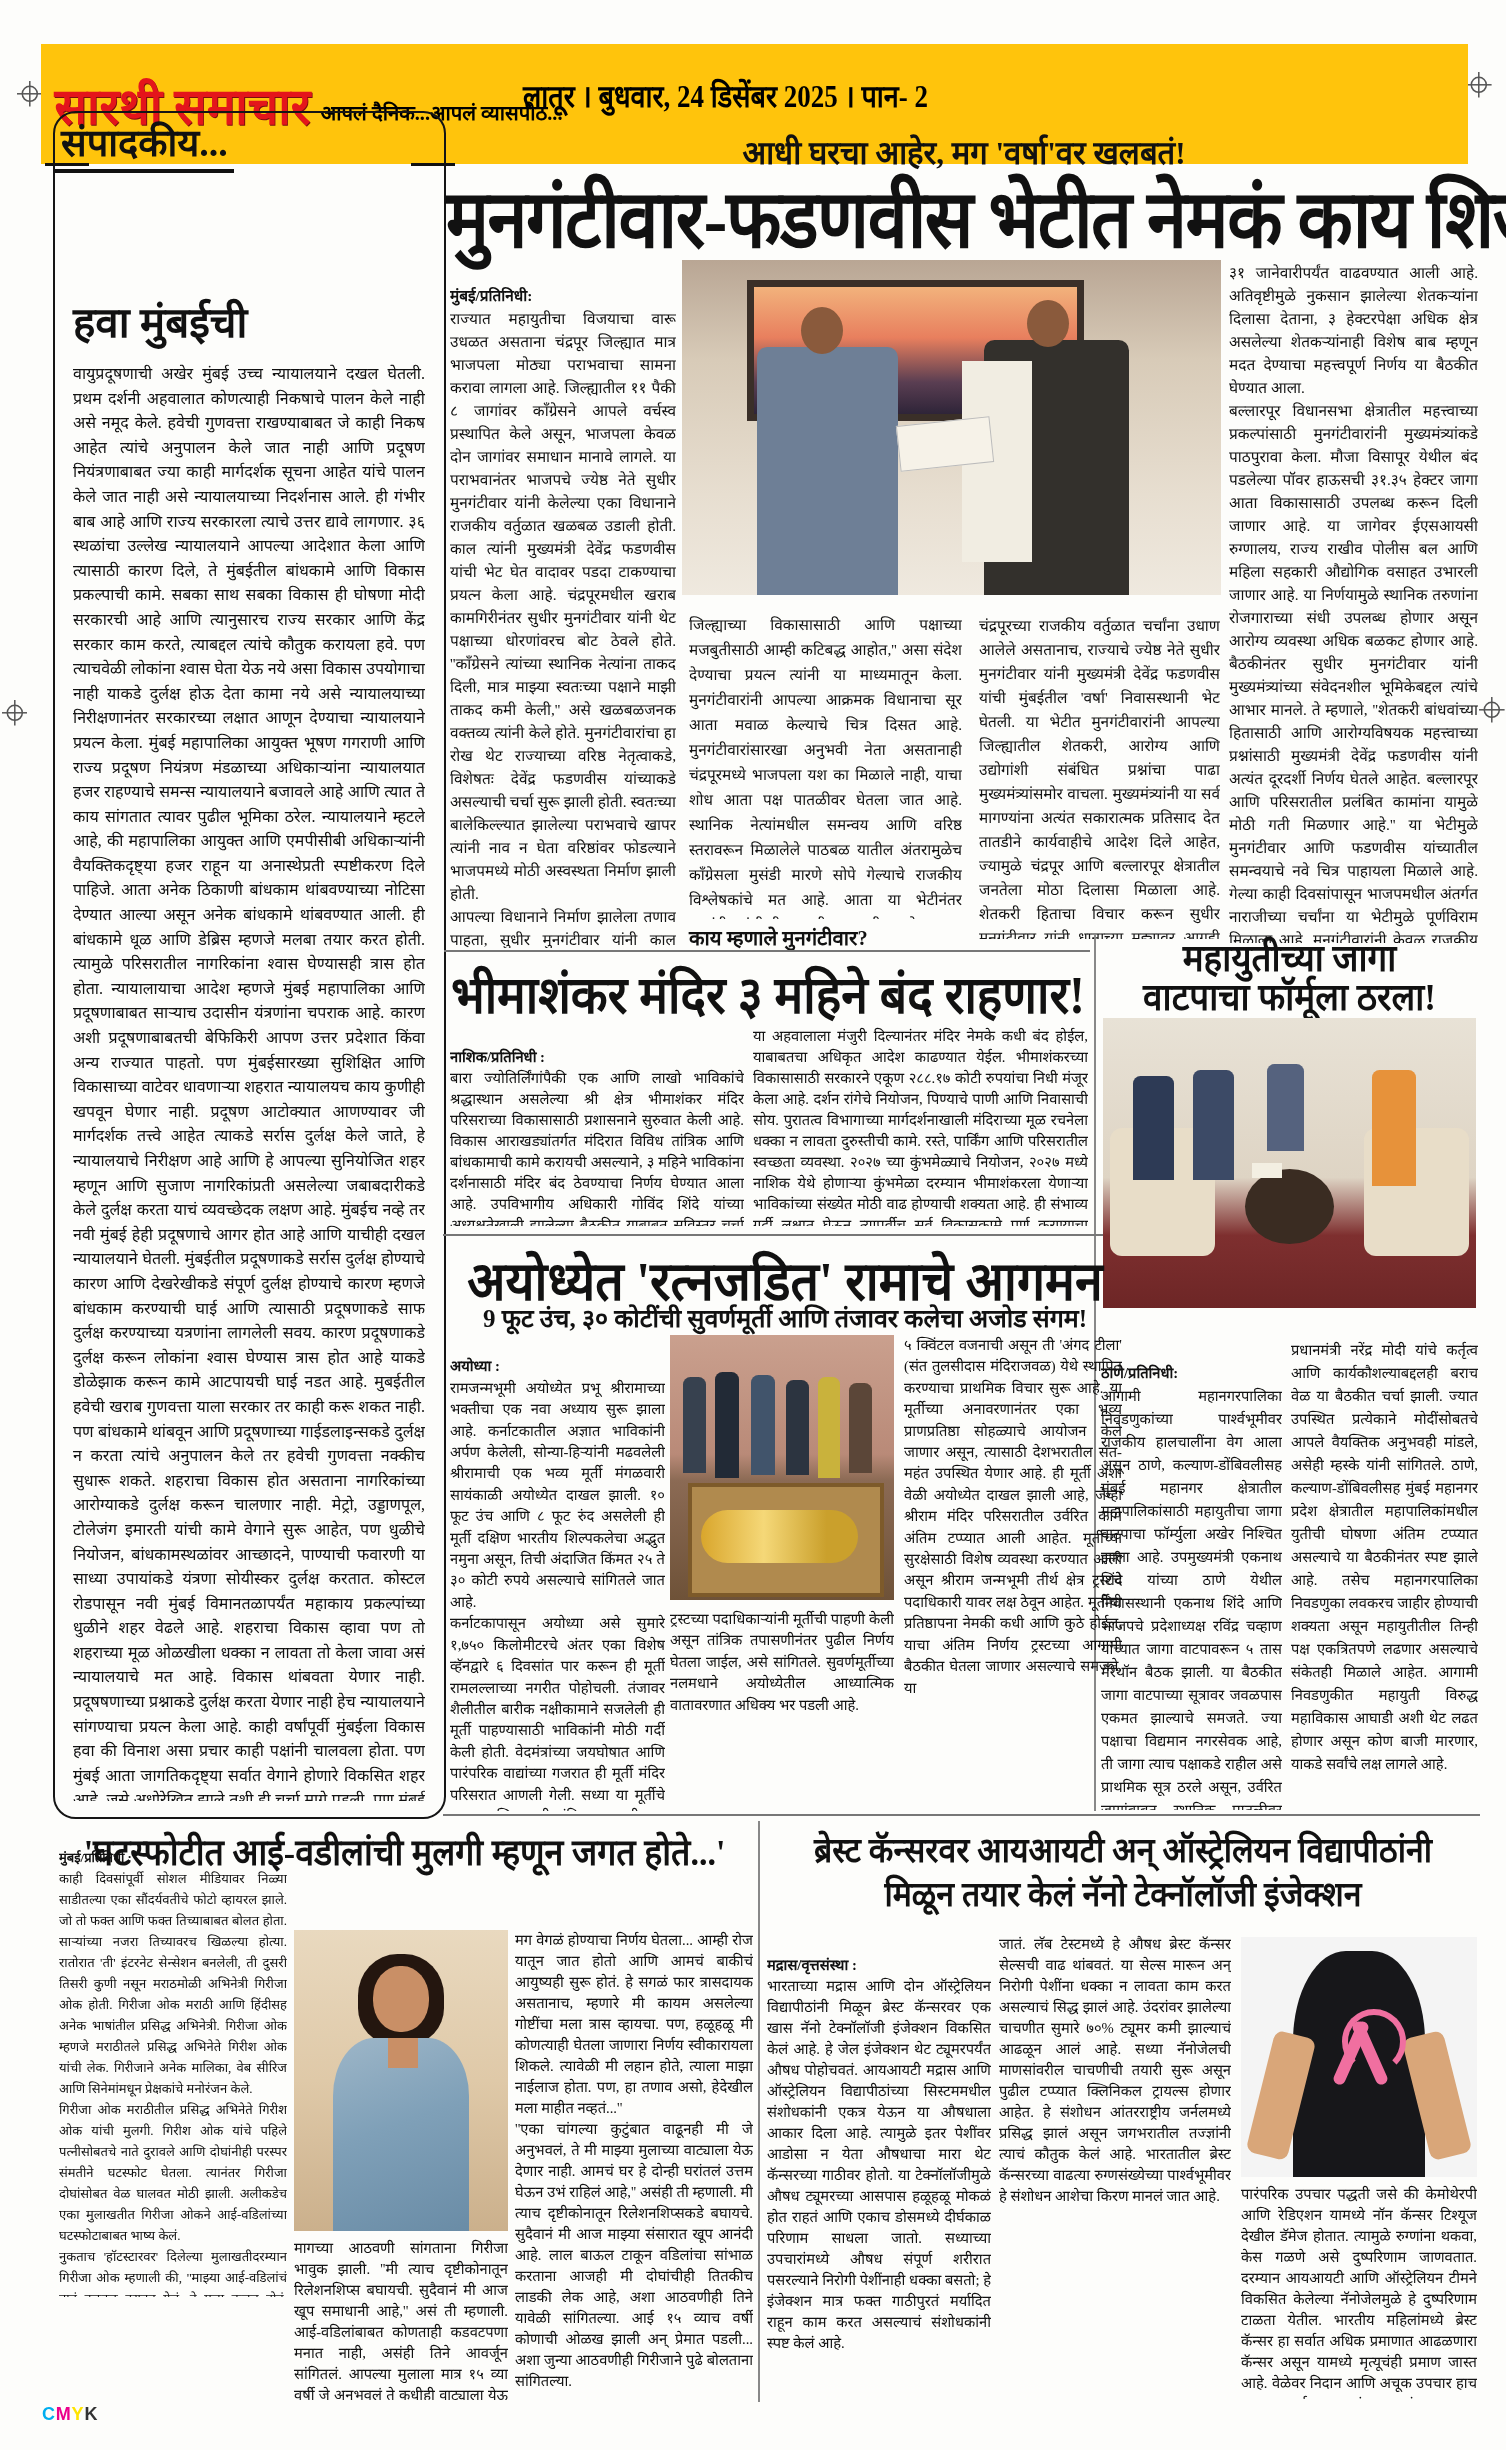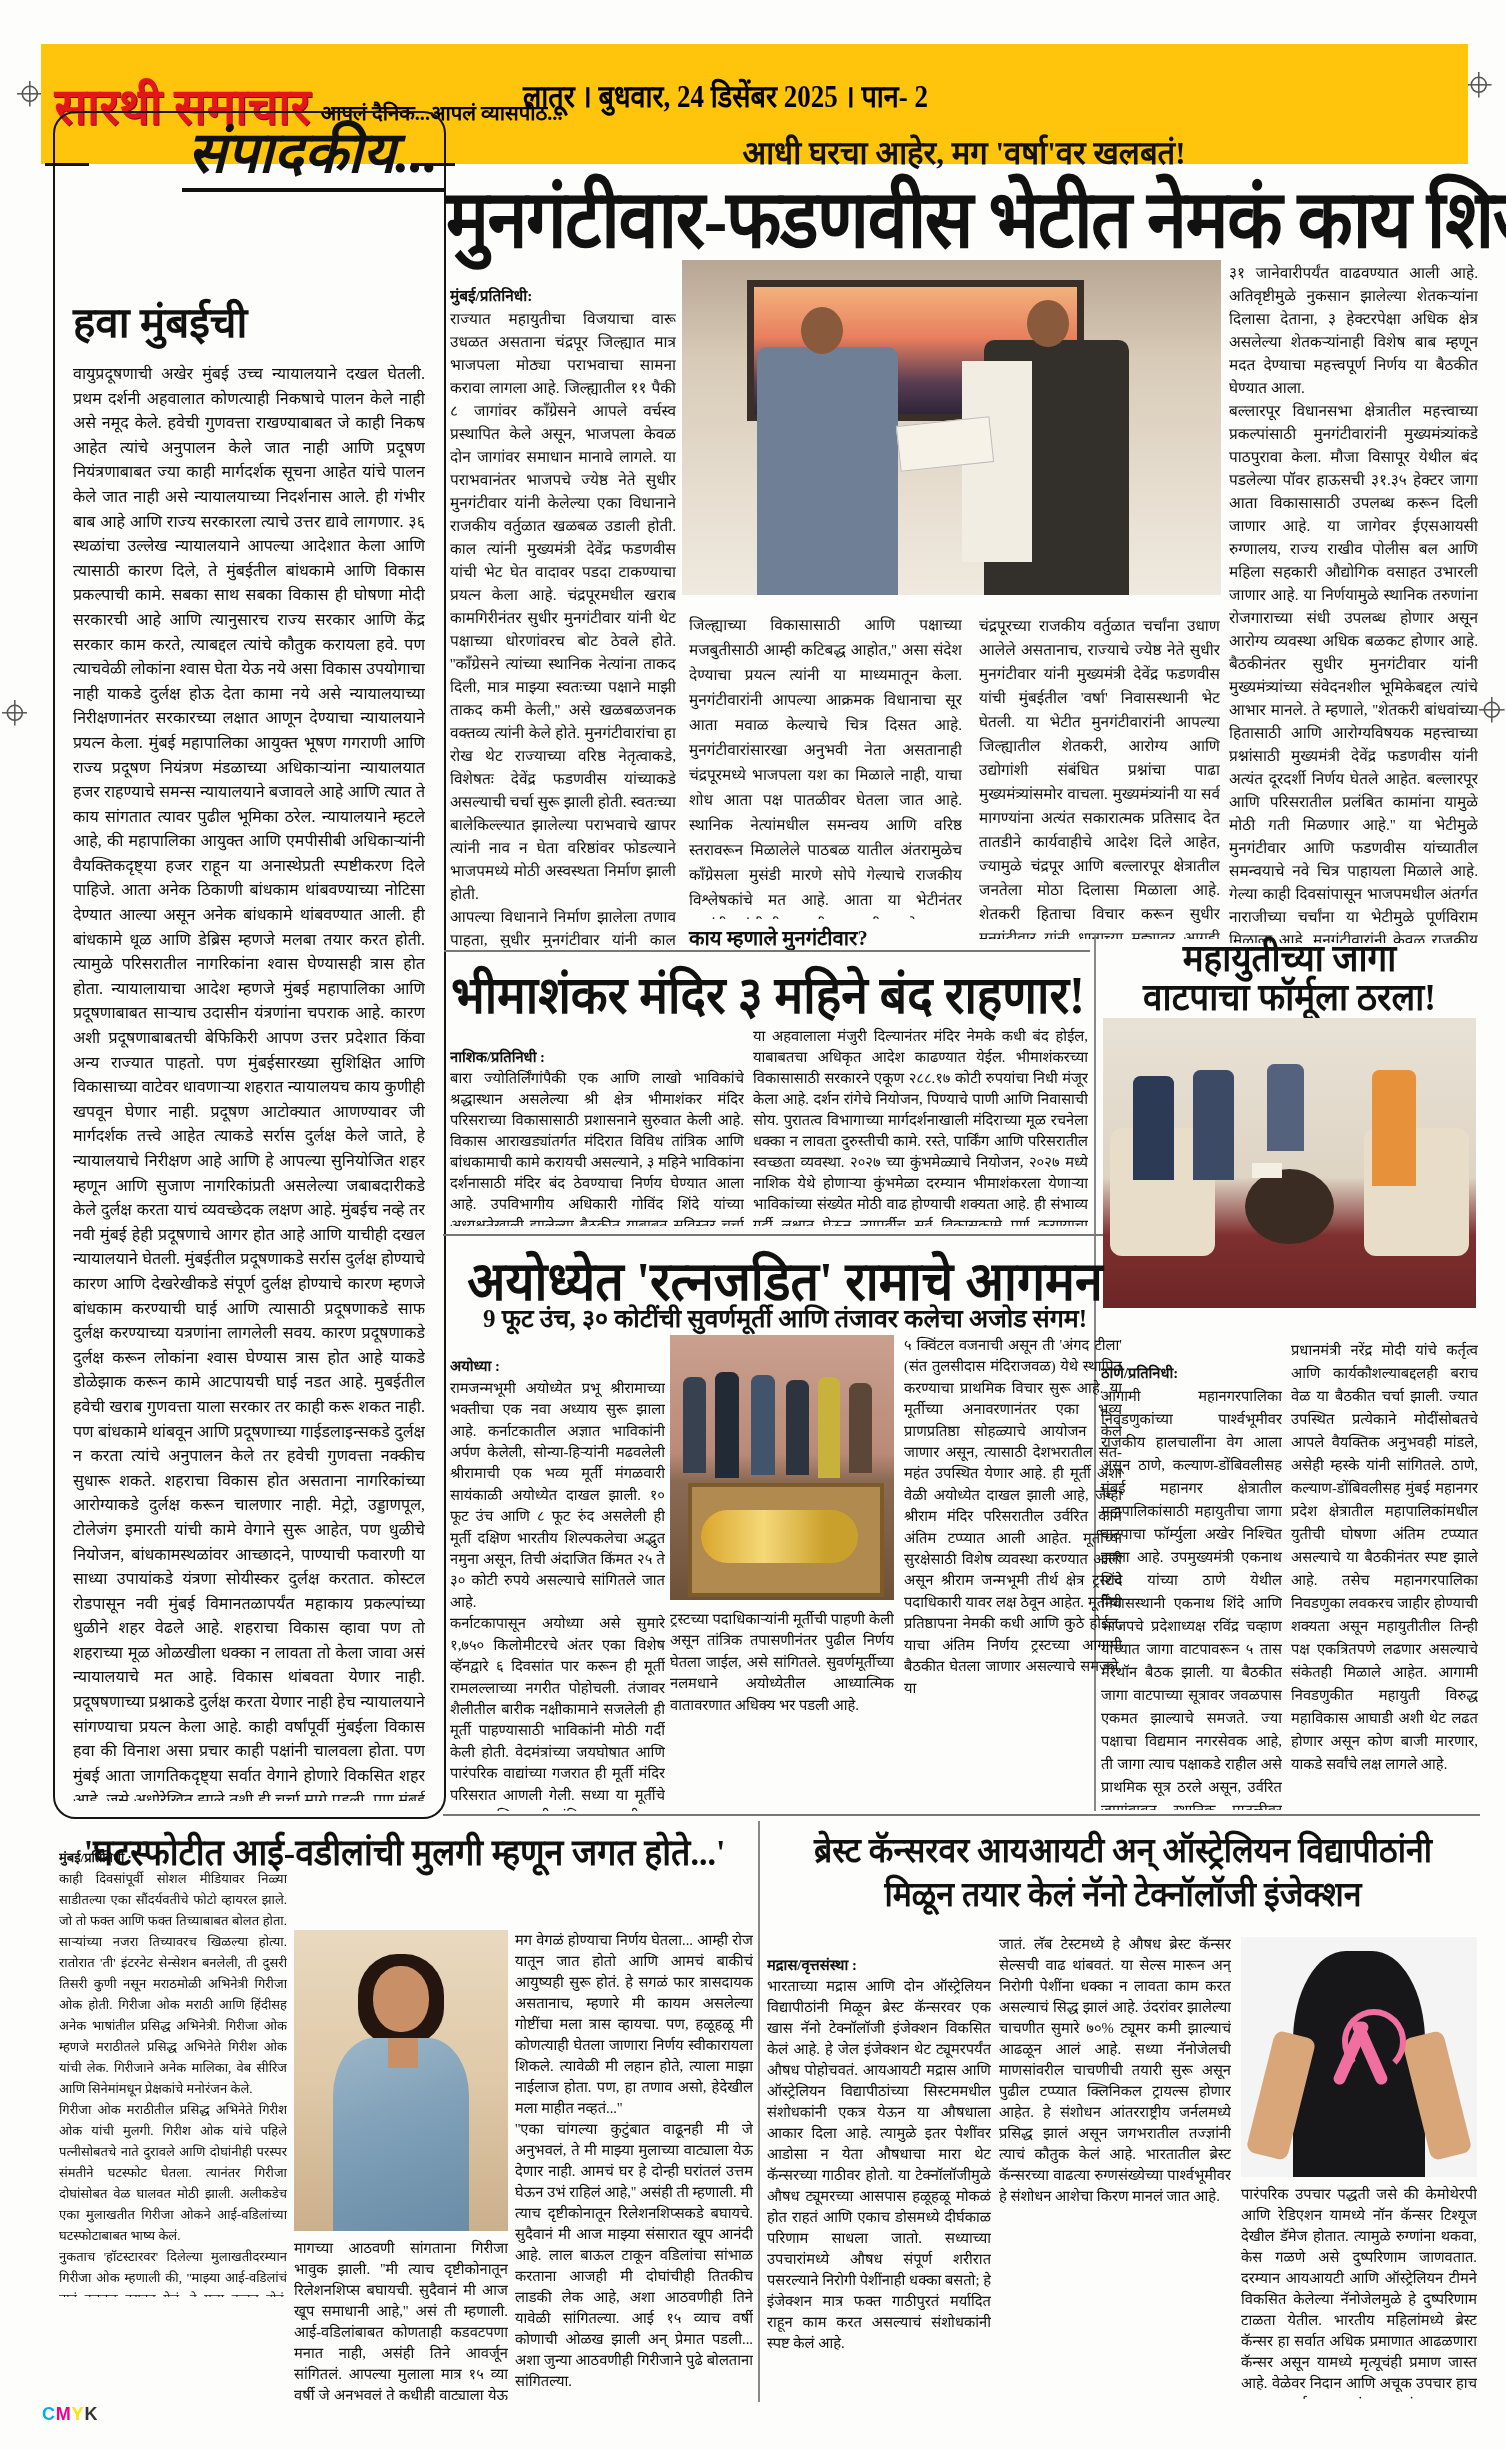--- a/index.html
+++ b/index.html
@@ -20,22 +20,22 @@
   .mast-tag{font-size:20.3px;font-weight:bold;color:#000000;margin-left:10.5px;margin-top:16.6px;white-space:nowrap;}
   .mast-date{font-size:27px;font-weight:bold;color:#000;position:absolute;left:482px;top:32px;white-space:nowrap;
              transform:scaleY(1.15);}
   .mast-contact{position:absolute;right:16.6px;top:13.6px;width:527px;font-family:"Liberation Sans","DejaVu Sans",sans-serif;}
   .mast-line{font-size:17.3px;font-weight:bold;color:#000;padding:4.5px 0;}
   .mast-line .blt{display:inline-block;width:9.8px;height:9.8px;background:#000;margin-right:7.5px;}
   .mast-sep{border-top:2.3px solid #000;width:100%;}
   
   .edit-box{position:absolute;left:53px;top:111px;width:389px;height:1704px;
             border:2.3px solid #151515;border-radius:22.6px;}
-  .edit-head{position:absolute;left:0;top:10.5px;width:100%;text-align:right;
-             font-size:57px;font-weight:900;font-style:italic;line-height:1;}
+  .edit-head{position:absolute;left:0;top:10.5px;width:100%;text-align:left;
+             font-size:38px;font-weight:900;line-height:1;}
   .edit-head .inner{display:inline-block;border-bottom:4.5px solid #111;padding:0 6px 7.5px 6px;}
   .edit-dash{position:absolute;top:50px;height:3px;background:#111;width:44px;}
   .edit-title{position:absolute;left:18px;top:179px;font-size:42px;font-weight:900;}
   .edit-body{position:absolute;left:18px;top:249px;width:352px;height:1439px;
              font-size:16px;line-height:24.6px;text-align:justify;overflow:hidden;
              white-space:pre-line;}
   
   .kicker{position:absolute;left:448px;top:130px;width:1032px;text-align:center;
           font-size:31px;font-weight:bold;transform:scaleY(1.05);}
   .lead-headline{position:absolute;left:446px;top:161px;width:1036px;text-align:center;

